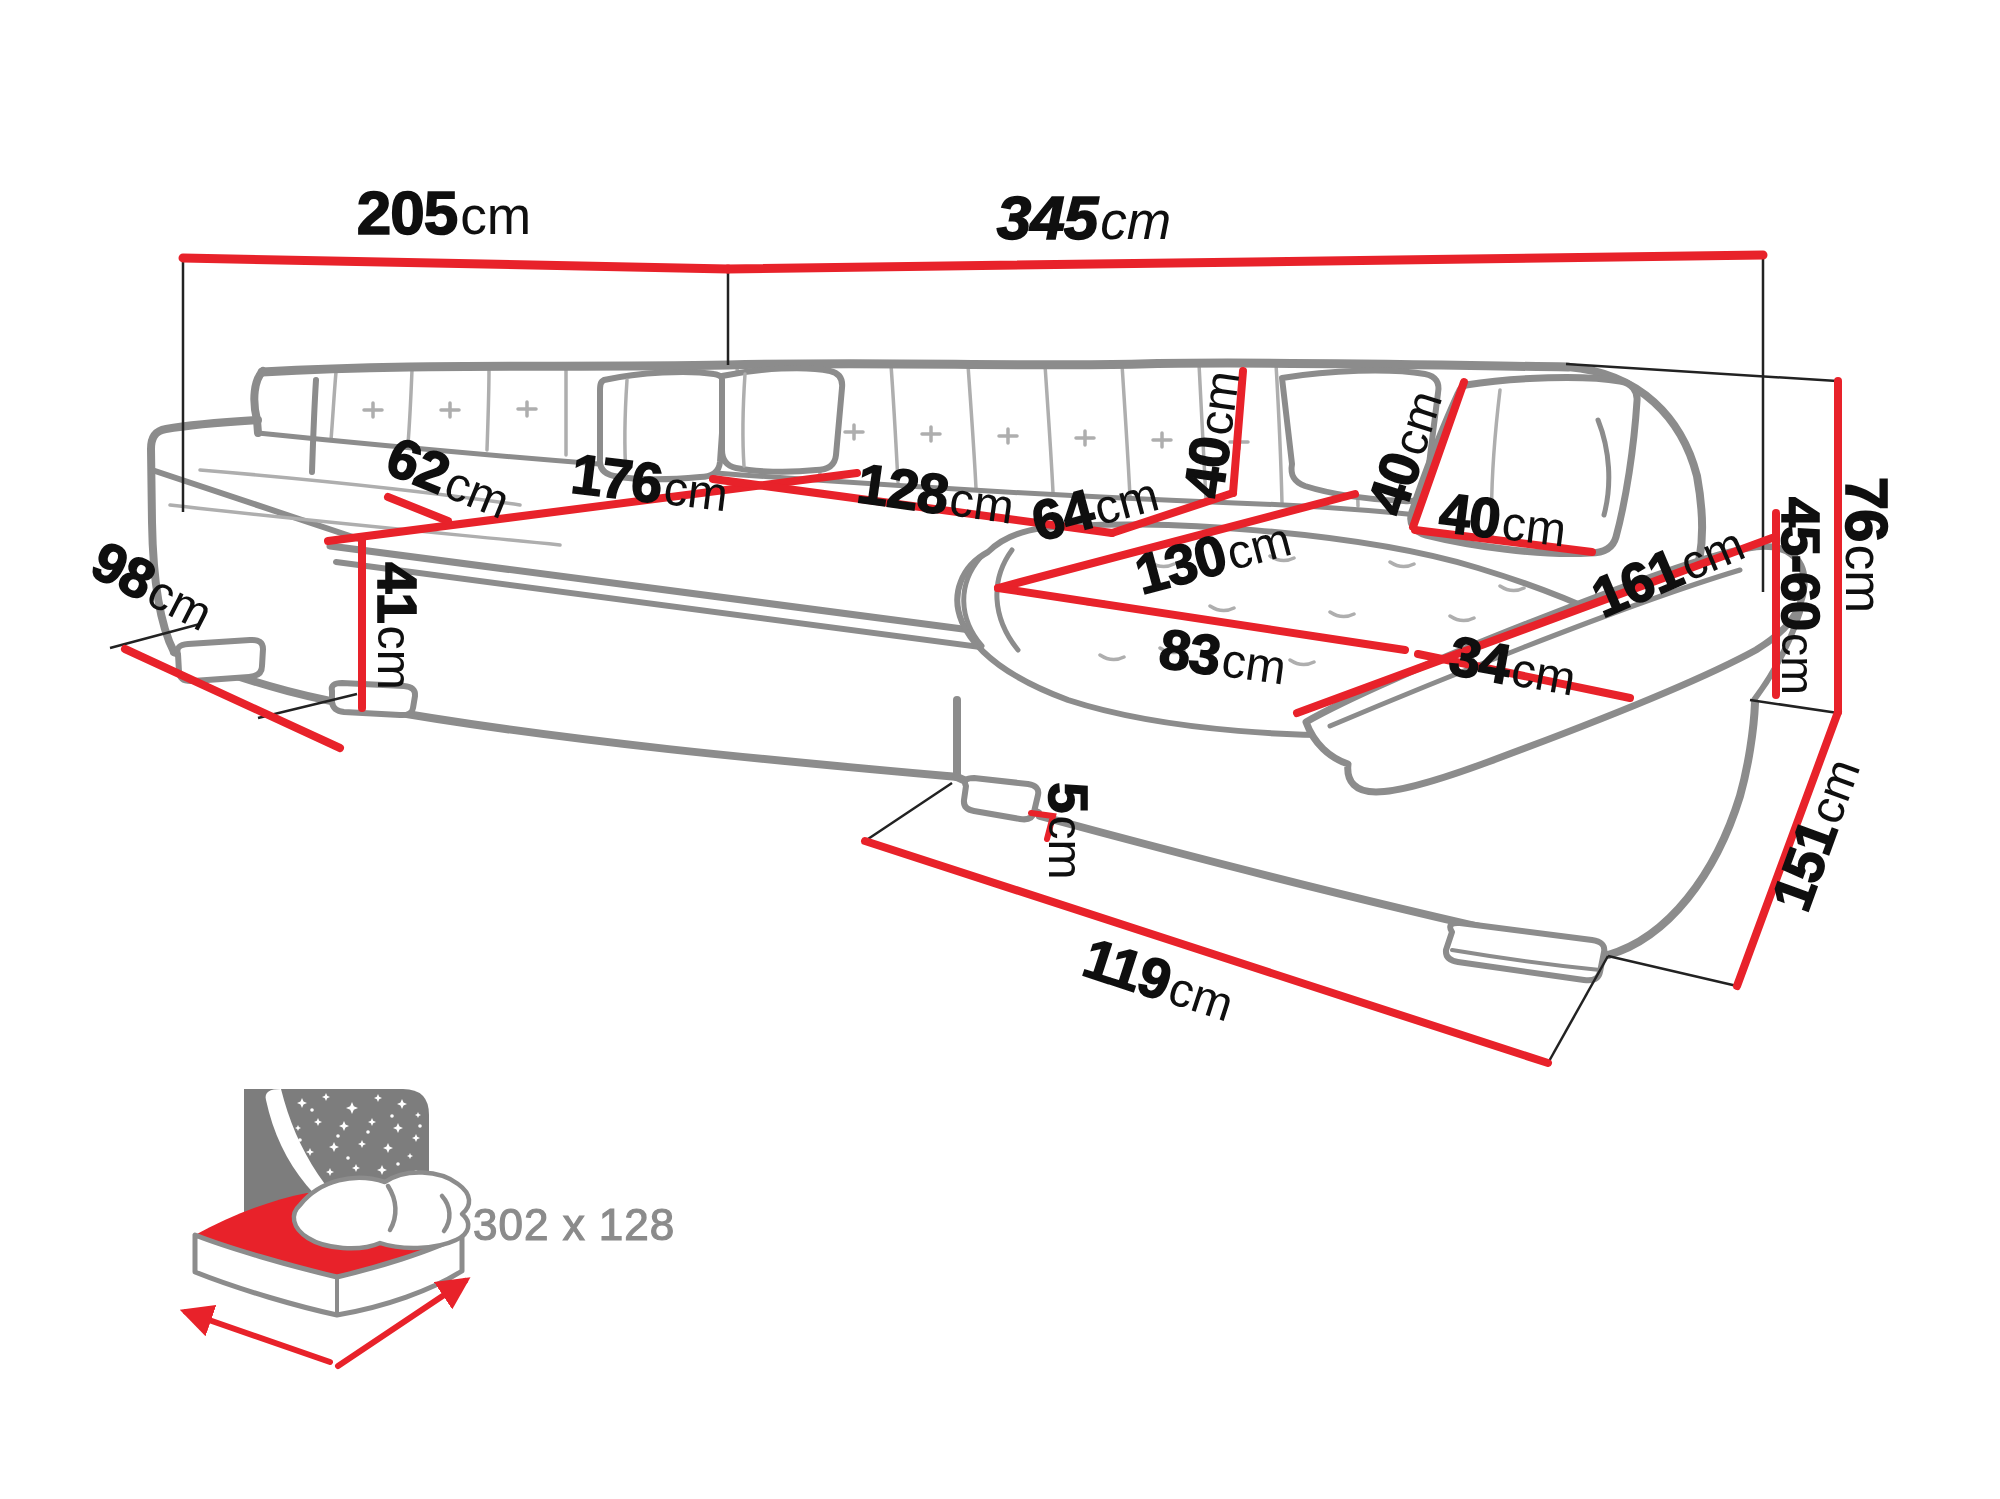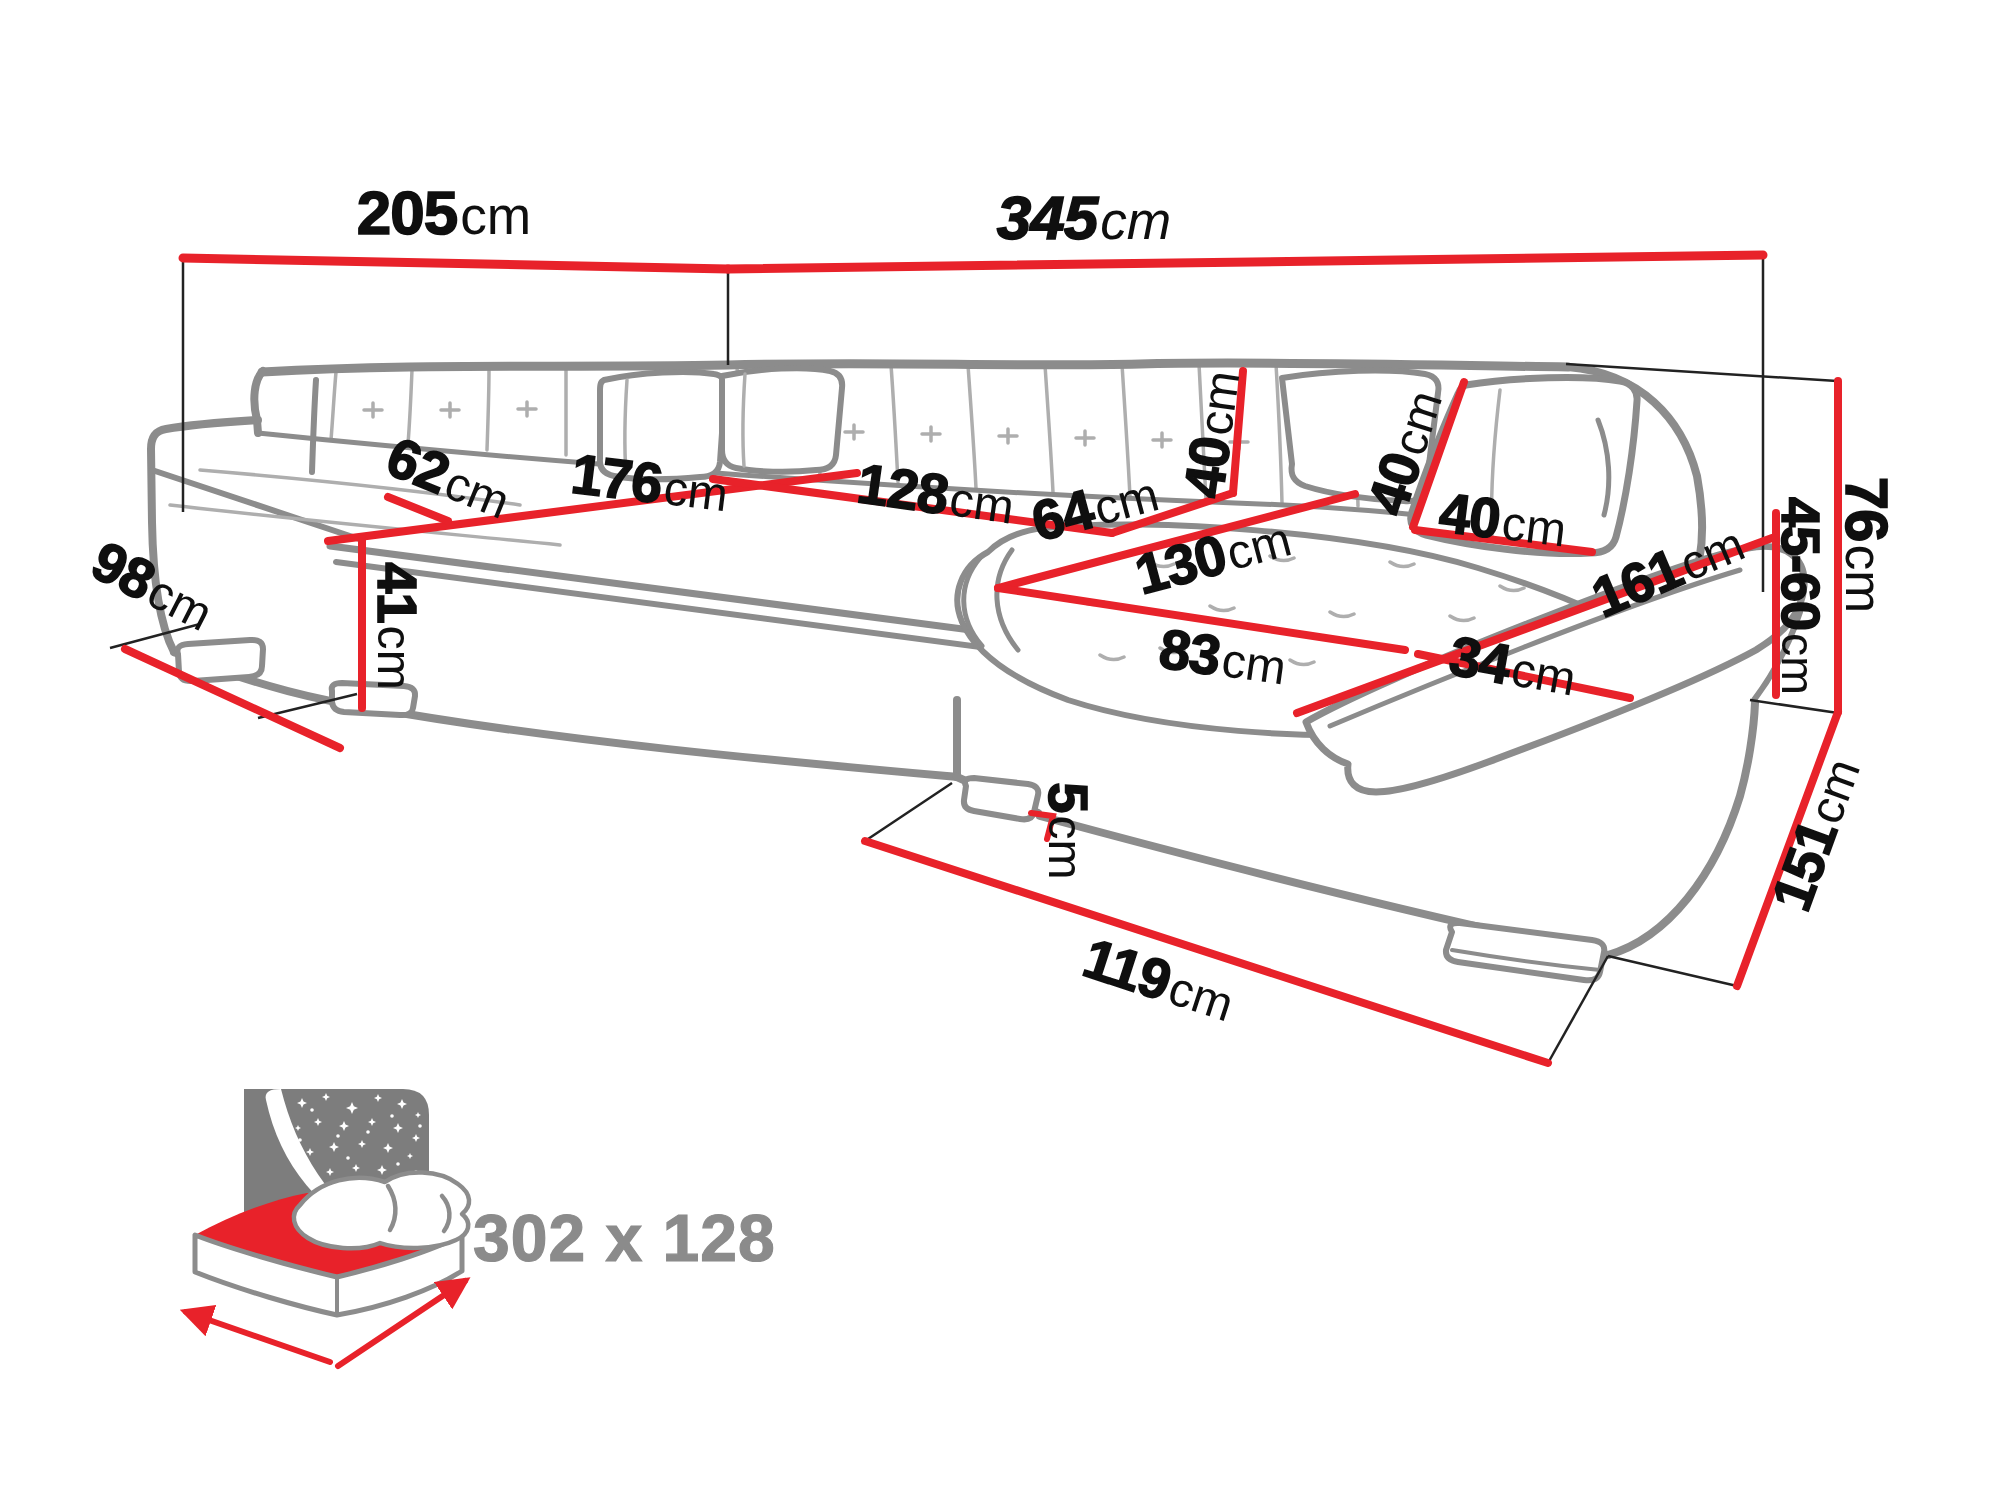--- a/index.html
+++ b/index.html
@@ -23,21 +23,21 @@
   .art .white{fill:#ffffff}
   .thin path{fill:none;stroke:var(--thin-black);stroke-width:2.5}
   .red path{fill:none;stroke:var(--dimension-red);stroke-width:8;stroke-linecap:round}
   .red path.w9{stroke-width:9}
   .red path.w6{stroke-width:6}
   
   #labels-layer{position:absolute;left:0;top:0;width:2000px;height:1499px;pointer-events:none;}
   .dim-label{position:absolute;white-space:nowrap;color:var(--label-black);line-height:1;}
   .dim-label .val{font-weight:700;letter-spacing:-1px;-webkit-text-stroke:1.6px var(--label-black);}
   .dim-label .unit{font-weight:400;font-size:0.86em;margin-left:3px;letter-spacing:0;}
-  #sleeping-label{position:absolute;left:473px;top:1200px;font-size:66px;font-weight:700;
+  #sleeping-label{position:absolute;left:473px;top:1200px;font-size:44px;font-weight:400;
         color:var(--sleep-gray);-webkit-text-stroke:1.2px var(--sleep-gray);
         letter-spacing:1px;white-space:nowrap;}
 </style>
 </head>
 <body>
 
 <div class="stage">
 
 <svg width="2000" height="1499" viewBox="0 0 2000 1499">
   <defs>

